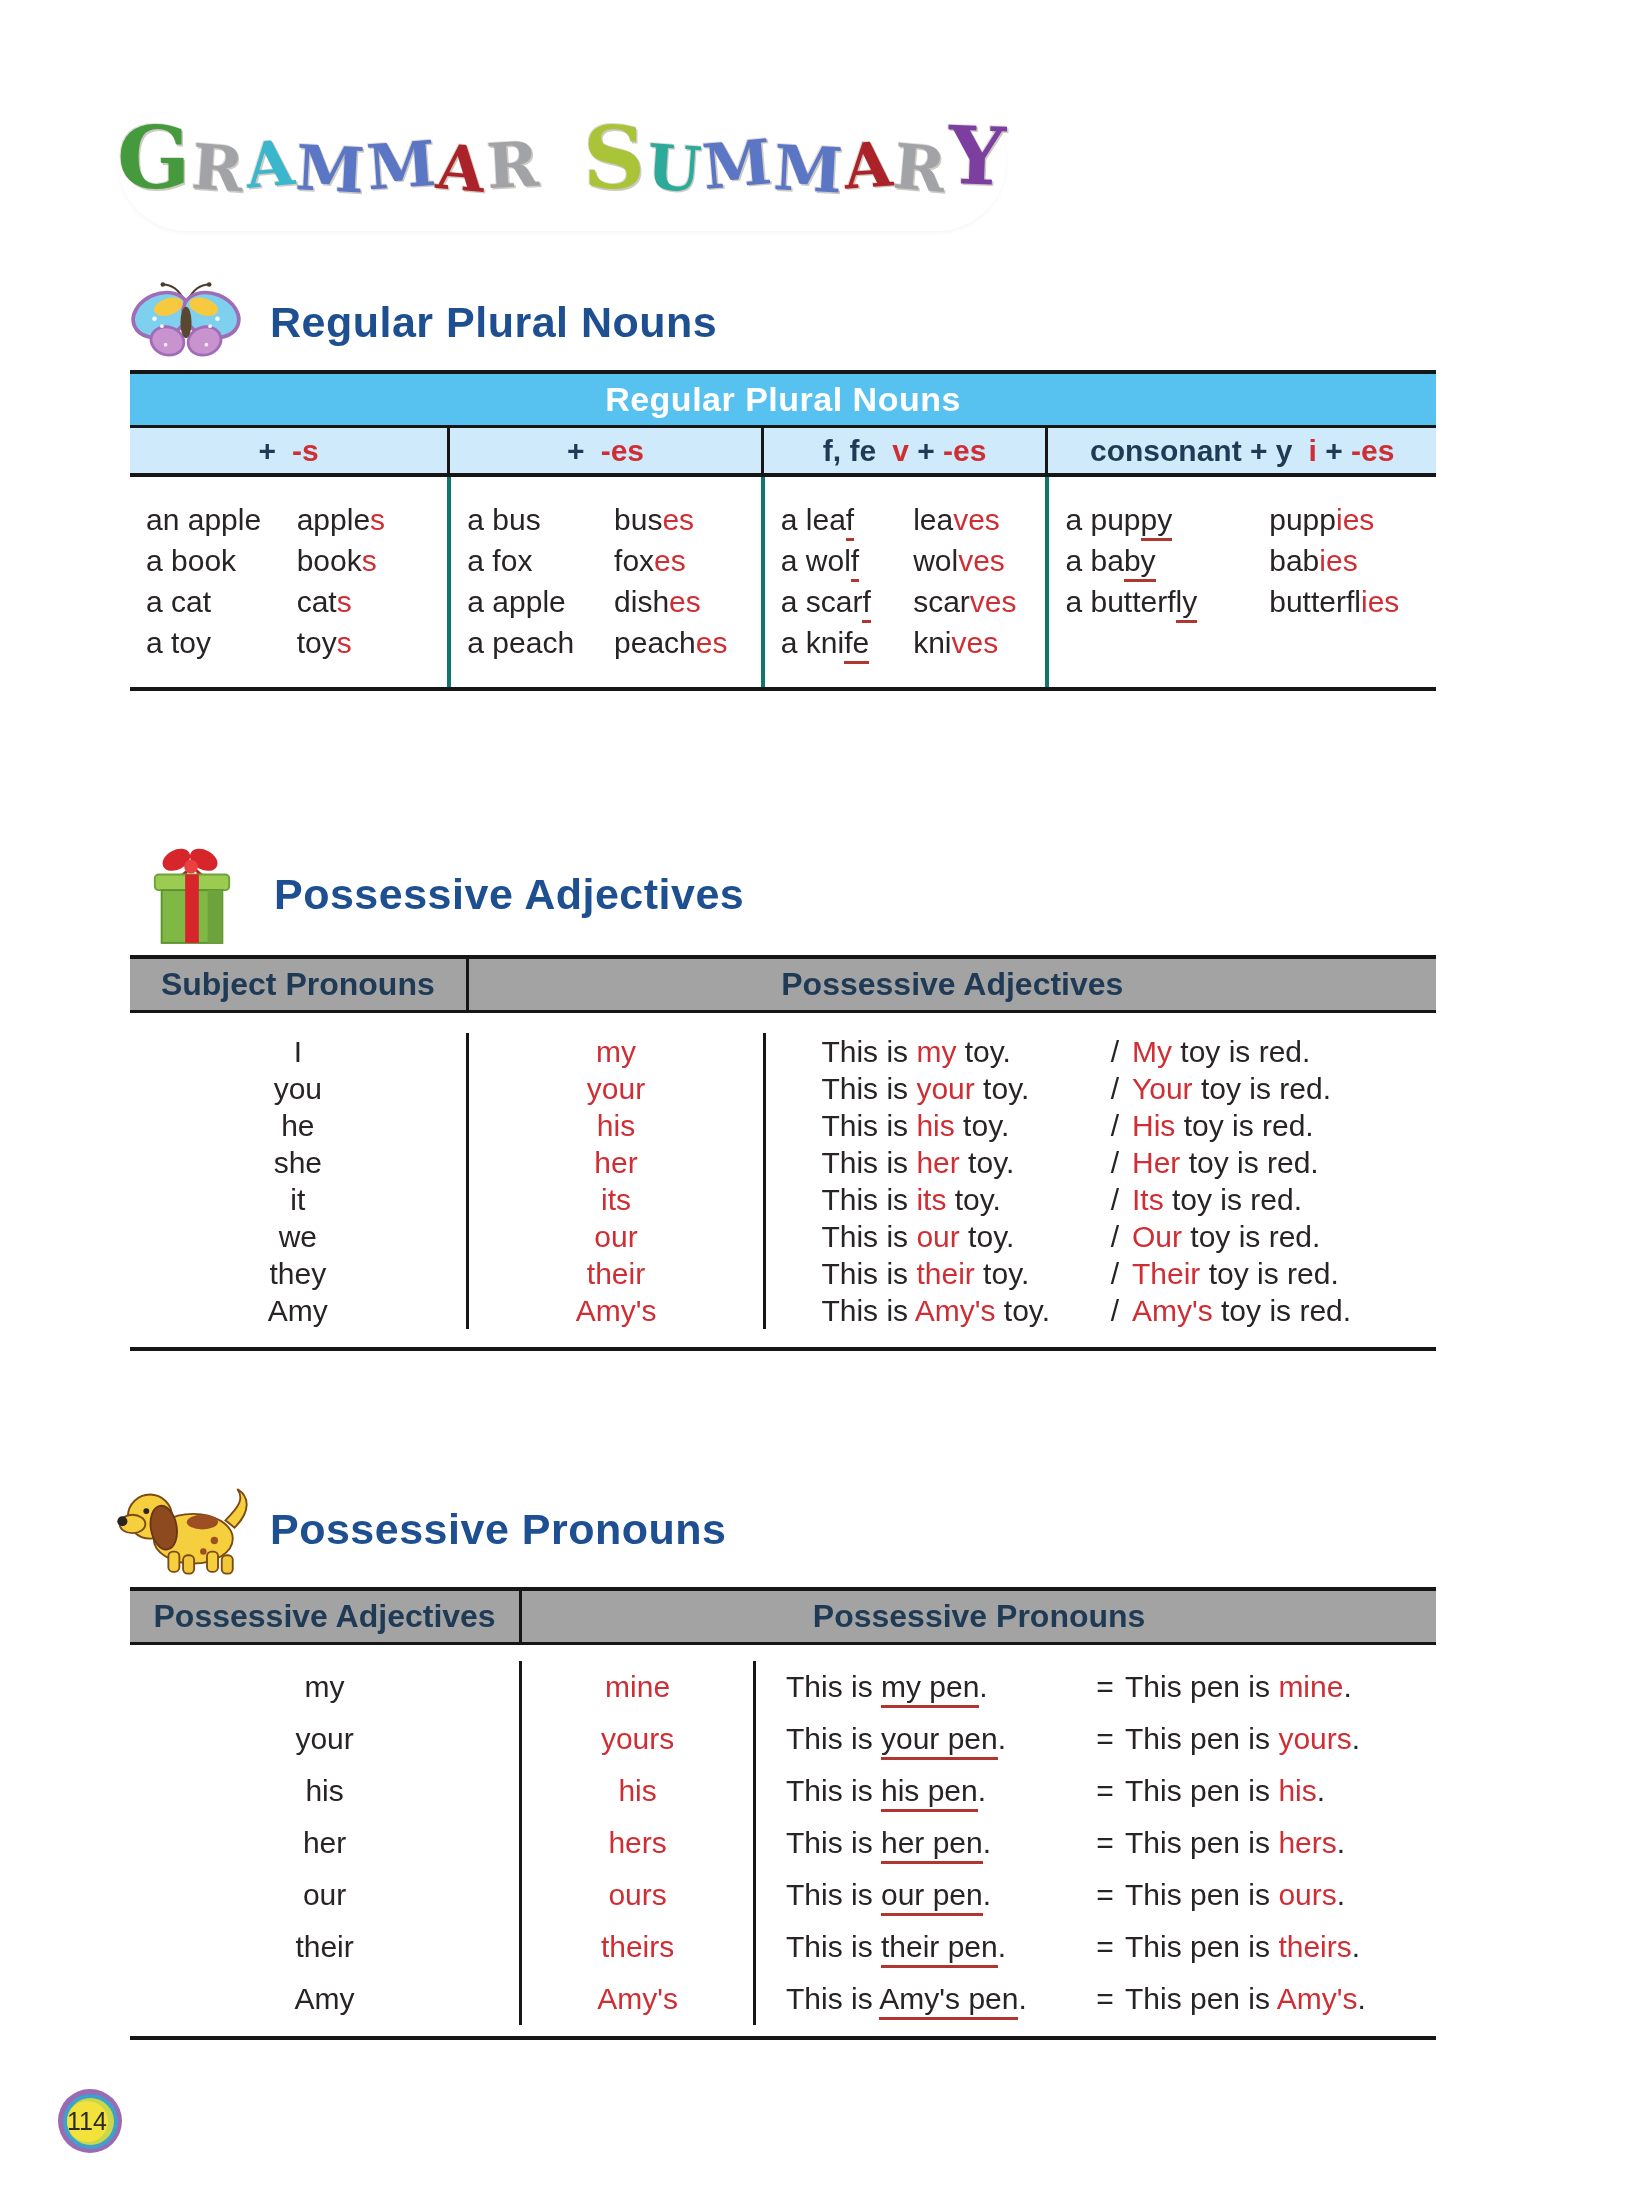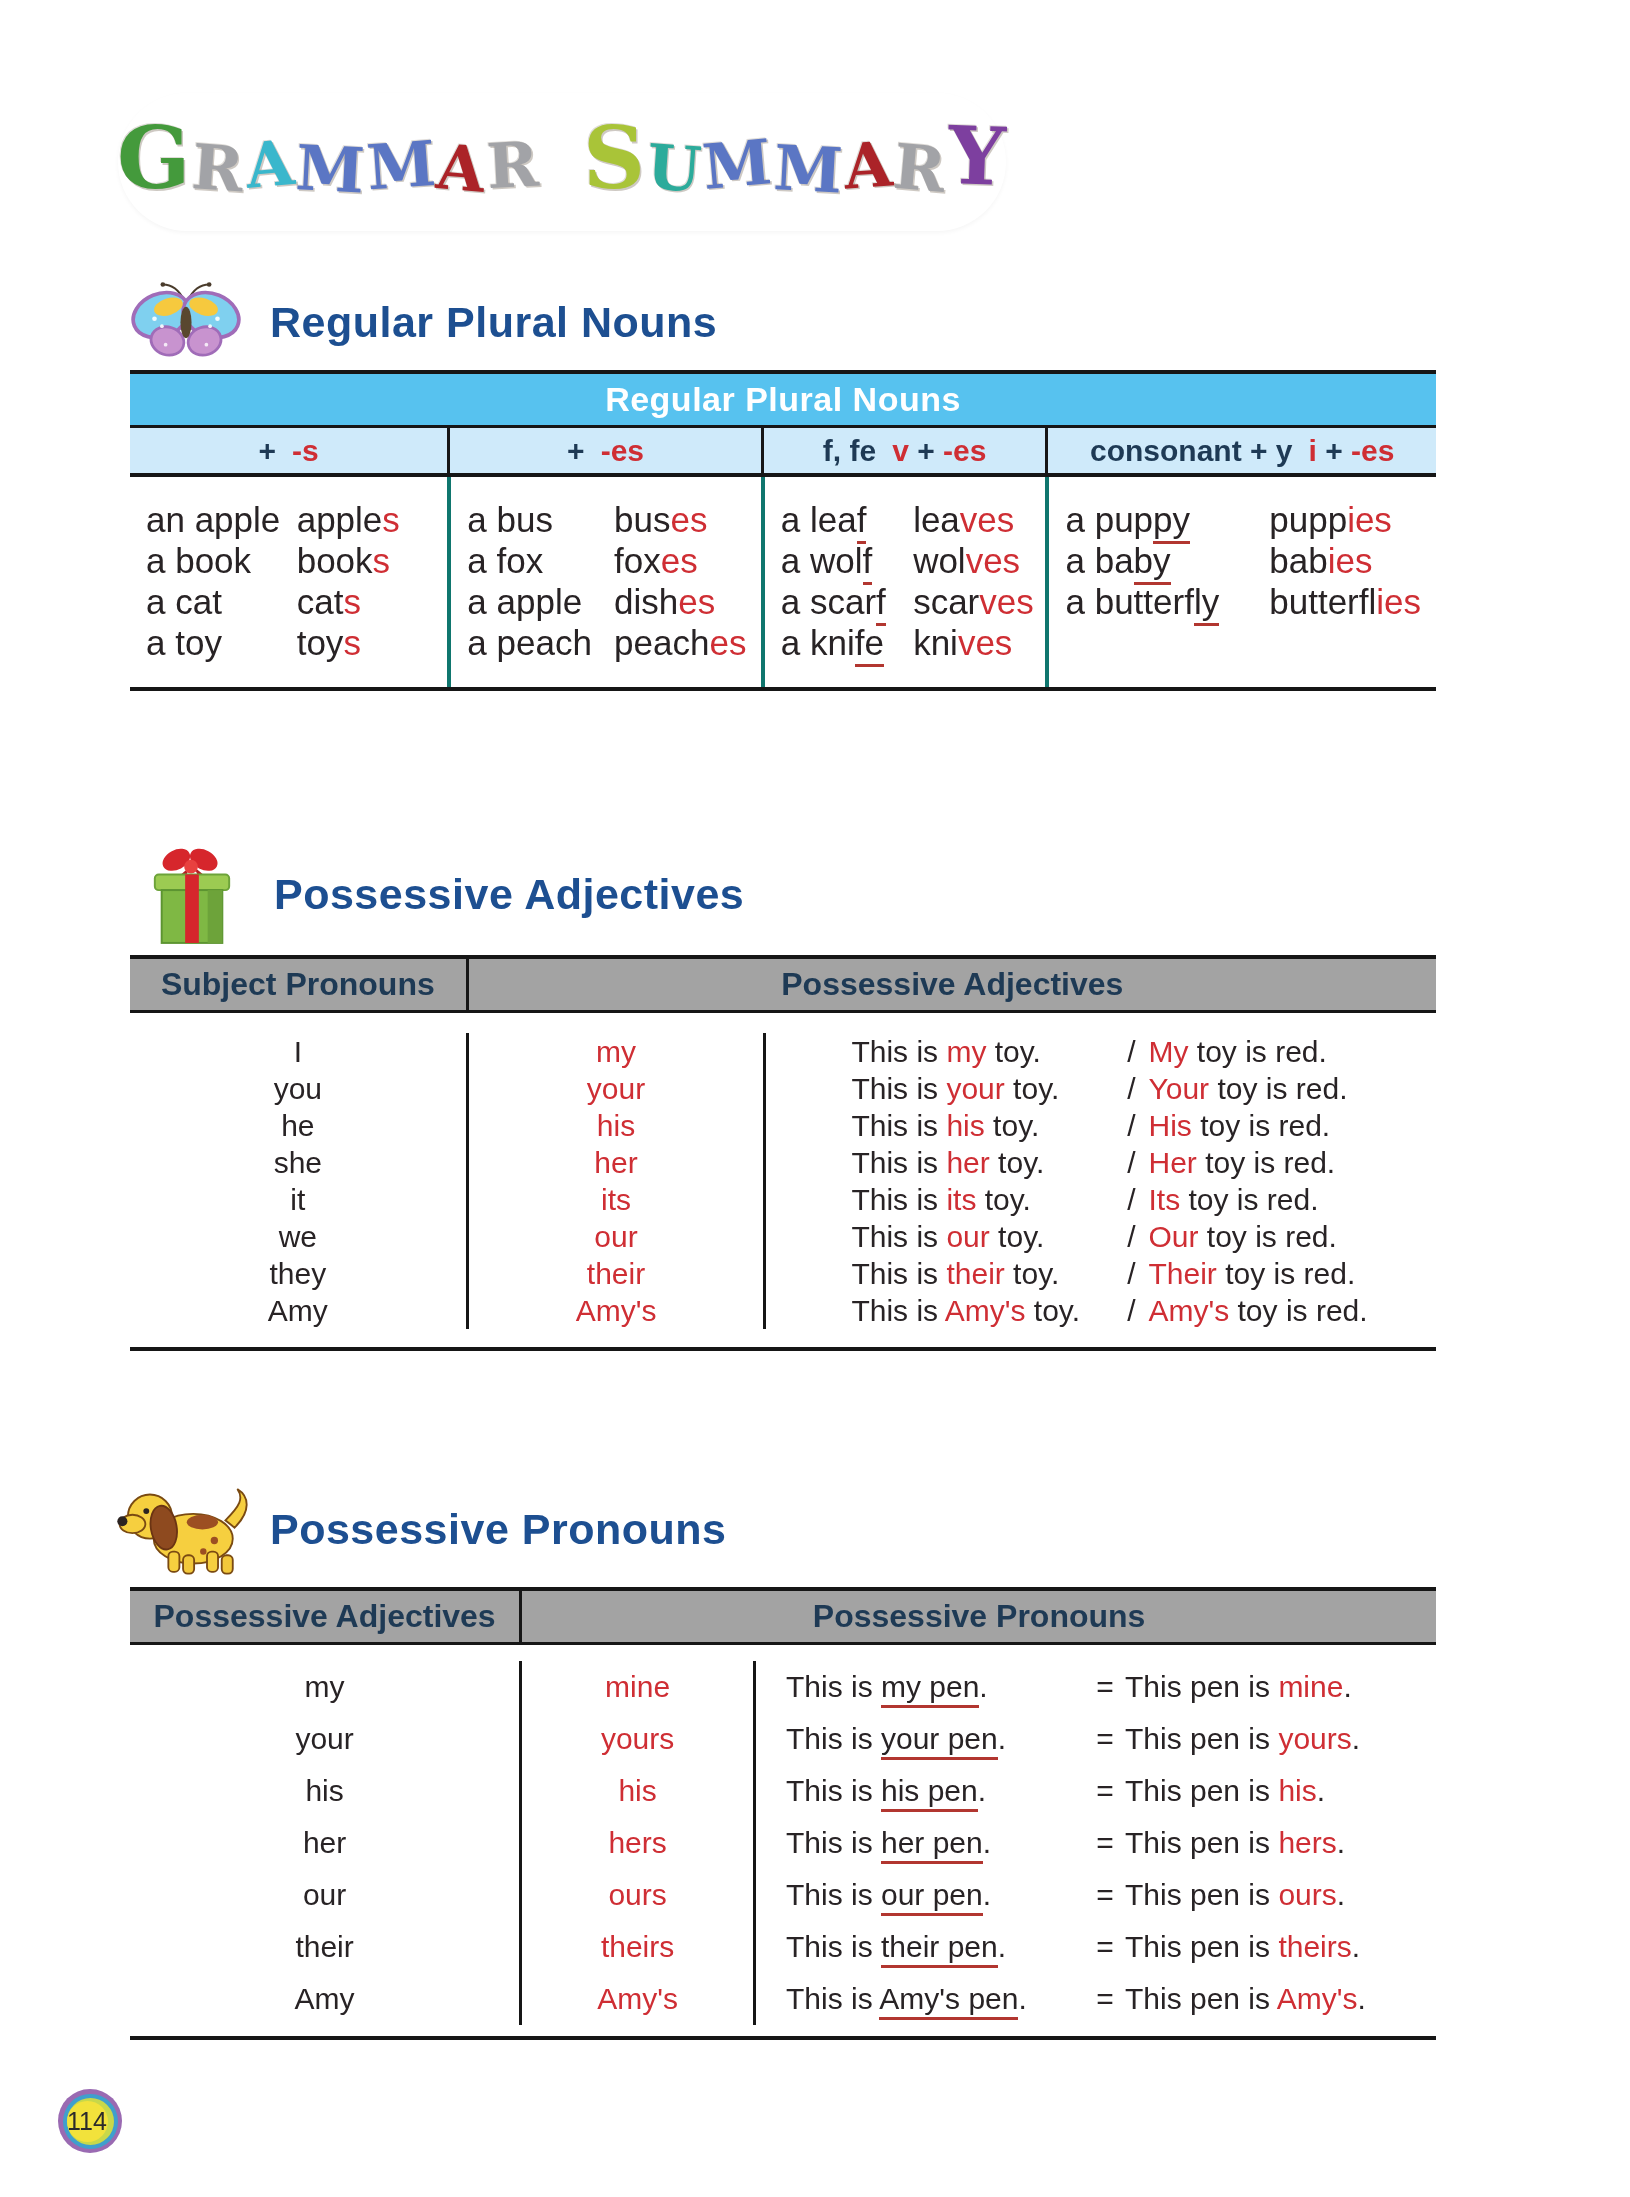--- a/index.html
+++ b/index.html
@@ -44,39 +44,39 @@
   .tbl{width:1306px}
 
   
   .t1-banner{height:58px;background:#57c2ef;border-top:4px solid #161616;border-bottom:3px solid #161616;
     color:#fff;font-weight:bold;font-size:34px;display:flex;align-items:center;justify-content:center;letter-spacing:.5px}
   .t1-heads{display:flex;height:49px;background:#cfeafa;border-bottom:4px solid #161616}
   .t1-h{display:flex;align-items:center;justify-content:center;font-weight:bold;font-size:30px;color:#1e3a55}
   .t1-h .suf{margin-left:16px;font-weight:bold}
   .t1-heads .t1-h + .t1-h{border-left:3px solid #161616}
   .c0{width:24.3%}.c1{width:24%}.c2{width:21.8%}.c3{width:29.9%}
-  .t1-body{display:flex;height:214px;border-bottom:4px solid #161616;font-size:35px}
+  .t1-body{display:flex;height:214px;border-bottom:4px solid #161616;font-size:30px}
   .t1-col{padding:22px 0 0 16px}
   .t1-body .t1-col + .t1-col{border-left:4px solid #0f766e}
   .pair{display:grid;grid-template-columns:50% 50%;line-height:41px}
   .t1-col.c3 .pair{grid-template-columns:55% 45%}
 
   
   .pp-heads{display:flex;height:58px;background:#a3a3a3;border-top:4px solid #161616;border-bottom:3px solid #161616}
   .pph{display:flex;align-items:center;justify-content:center;font-weight:bold;font-size:32px;color:#1e3a55}
   .pph + .pph{border-left:3px solid #161616;flex:1}
   .t2 .pph:first-child{width:25.7%}
   .t3 .pph:first-child{width:29.8%}
   .pp-body{display:flex;border-bottom:4px solid #161616;font-size:30px}
   .ppc + .ppc{border-left:3px solid #161616}
   .t2 .pp-body{padding:20px 0 18px}
   .t2 .cell,.t2 .line{line-height:37px}
   .t2-col1{width:25.7%;text-align:center}
   .t2-col2{width:22.8%;text-align:center}
-  .t2-col3{flex:1;padding-left:85px}
+  .t2-col3{flex:1;padding-left:55px}
   .t2 .line{display:grid;grid-template-columns:45% 34px 1fr}
   .t3 .pp-body{padding:16px 0 11px}
   .t3 .cell,.t3 .line{line-height:52px}
   .t3-col1{width:29.8%;text-align:center}
   .t3-col2{width:17.9%;text-align:center}
   .t3-col3{flex:1;padding-left:30px}
   .t3 .line{display:grid;grid-template-columns:46% 40px 1fr}
   .sep{text-align:center}
 
   

